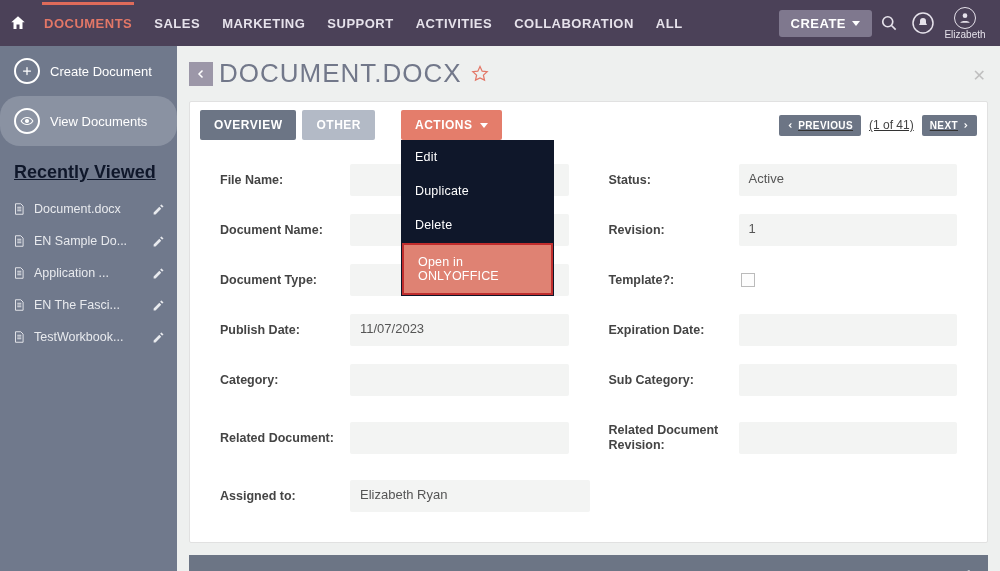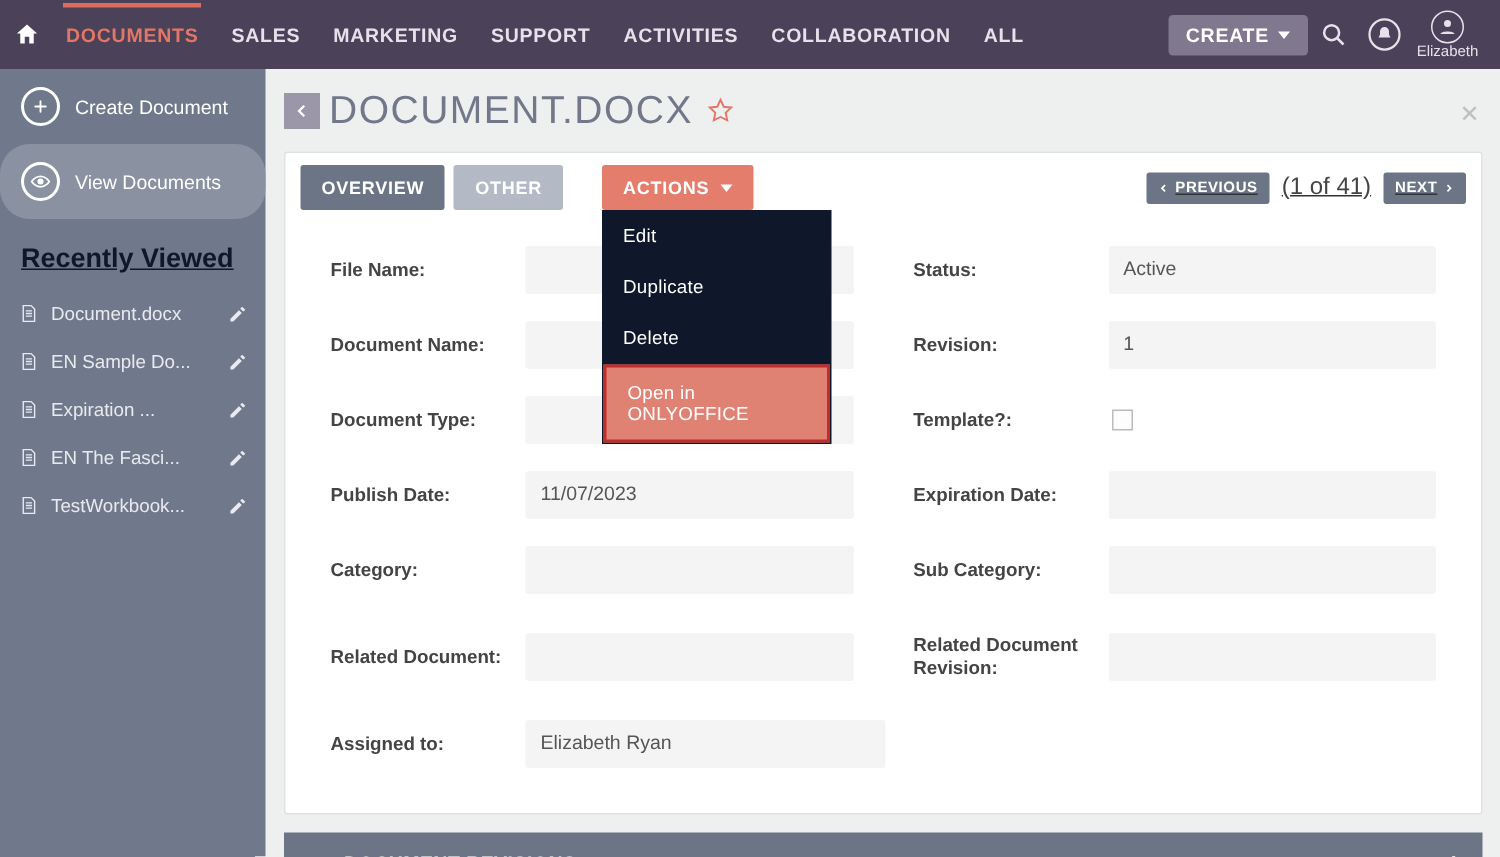--- a/index.html
+++ b/index.html
@@ -40,21 +40,21 @@
   .tab-pill { font-size:12px; font-weight:700; letter-spacing:0.5px; padding:8px 14px; border-radius:2px; cursor:pointer; }
   .tab-overview { background:#6c7585; color:#fff; }
   .tab-other    { background:#b3bac6; color:#fff; }
   .tab-actions  { background:#e47d6b; color:#fff; display:flex; align-items:center; gap:8px; position:relative;margin-left:20px; }
   .tab-actions .caret { width:0; height:0; border-left:4px solid transparent; border-right:4px solid transparent; border-top:5px solid #fff; }
   .dropdown { position:absolute; top:100%; left:0; width:153px; background:#0f172a; color:#fff; font-weight:500; font-size:12.5px; letter-spacing:0.2px; z-index:20; }
   .dropdown div { padding:10px 14px; cursor:pointer; }
   .dropdown div.highlight { border:2px solid #c02d2d; margin:1px; background:#df8273; }
   .pager { margin-left:auto; display:flex; align-items:center; gap:8px;text-decoration:underline; }
   .pager .btn { background:#6c7585; color:#fff; font-size:10px; font-weight:700; letter-spacing:0.4px; padding:5px 8px; border-radius:2px; cursor:pointer; display:flex; align-items:center; gap:4px; }
-  .pager .counter { font-size:16px; color:#444; }
+  .pager .counter { font-size:12px; color:#444; }
   
   .form-area { padding:16px 30px 30px 30px; display:grid; grid-template-columns: 1fr 1fr; column-gap:40px; row-gap:18px; }
   .field { display:flex; align-items:center; gap:10px; }
   .field .label { width:120px; font-size:12.5px; color:#444; font-weight:600; }
   .field .value { flex:1; min-height:32px; background:#f3f4f3; border-radius:2px; padding:7px 10px; font-size:13px; color:#555; }
   .field .checkbox { width:14px; height:14px; border:1px solid #bbb; background:#fdfdfd; }
   .span2 { grid-column: span 2; }
   
   .panels { margin-top:12px; display:flex; flex-direction:column; gap:3px; }
   .panel { background:#6c7585; color:#fff; padding:10px 14px; display:flex; align-items:center; gap:10px; cursor:pointer; }
@@ -162,21 +162,21 @@
               </svg>
             </span>
           </div>
           <div class="recent-item">
             <span class="doc-ico">
               <svg width="14" height="16" viewBox="0 0 24 24" fill="none" stroke="#e8eaee" stroke-width="1.6">
                 <path d="M6 3h9l4 4v14H6z"></path>
                 <path d="M9 9h7M9 12h7M9 15h7"></path>
               </svg>
             </span>
-            <span class="lbl">Expiration ...</span>
+            <span class="lbl">Application ...</span>
             <span class="pencil">
               <svg width="13" height="13" viewBox="0 0 24 24" fill="#e8eaee">
                 <path d="M3 17.5V21h3.5L17 10.5 13.5 7 3 17.5zM20.7 7.3a1 1 0 000-1.4l-2.6-2.6a1 1 0 00-1.4 0L15 5l3.5 3.5 2.2-1.2z"></path>
               </svg>
             </span>
           </div>
           <div class="recent-item">
             <span class="doc-ico">
               <svg width="14" height="16" viewBox="0 0 24 24" fill="none" stroke="#e8eaee" stroke-width="1.6">
                 <path d="M6 3h9l4 4v14H6z"></path>

